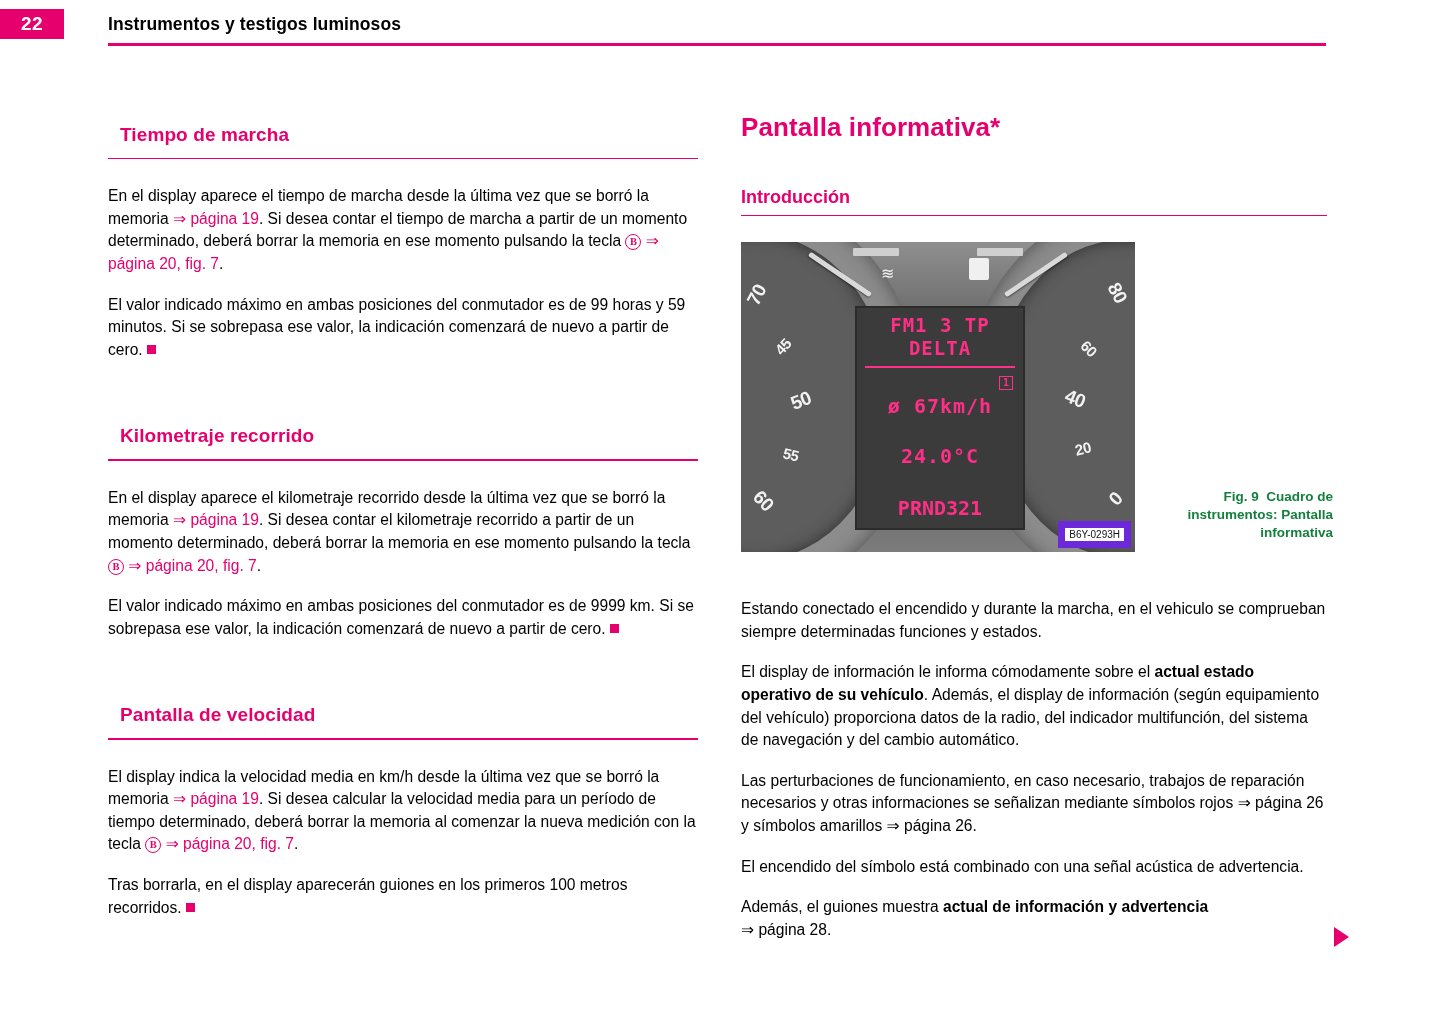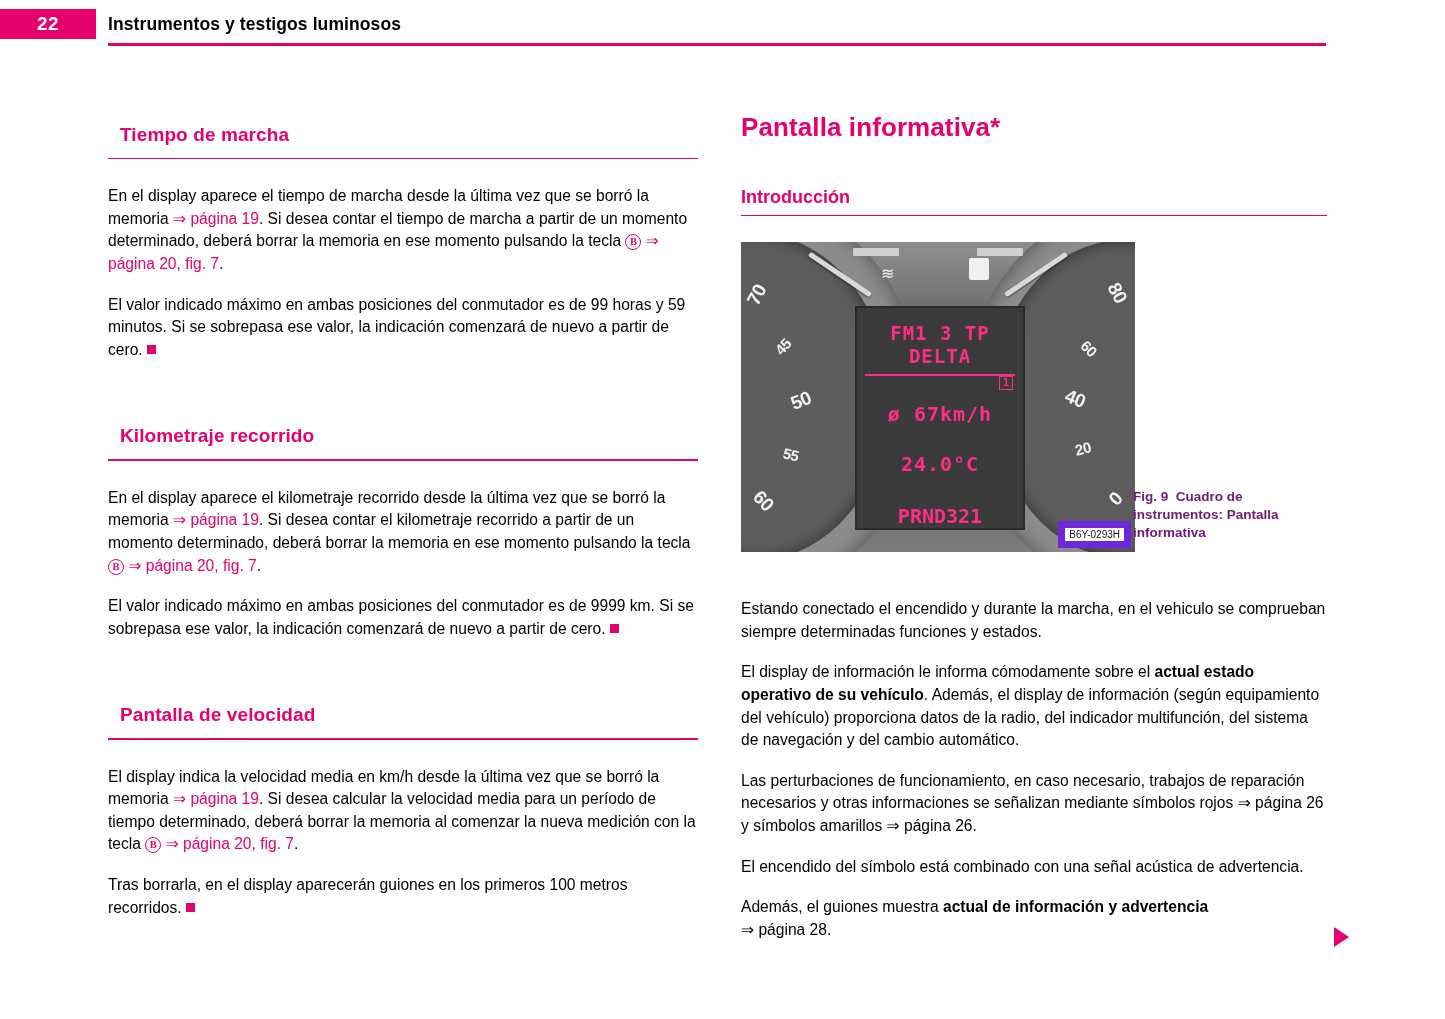--- a/index.html
+++ b/index.html
@@ -17,21 +17,21 @@
   
   .page-header {
     position: absolute;
     left: 0; top: 0;
     width: 1445px;
     height: 46px;
   }
   .page-num-box {
     position: absolute;
     left: 0; top: 9px;
-    width: 96px; height: 30px;
+    width: 64px; height: 30px;
     background: #e5006e;
     color: #ffffff;
     font-size: 19px;
     font-weight: bold;
     display: flex;
     align-items: center;
     justify-content: center;
     letter-spacing: 0.5px;
   }
   .header-title {
@@ -226,21 +226,21 @@
     border: 2px solid #2b2b2b;
     padding: 6px 8px;
   }
   .disp-line {
     color: #ff2e86;
     font-family: "DejaVu Sans Mono", monospace;
     font-weight: bold;
     letter-spacing: 1px;
     text-align: center;
   }
-  .disp-radio { font-size: 19px; line-height: 23px; margin-top: 8px; }
+  .disp-radio { font-size: 19px; line-height: 23px; margin-top: 0; }
   .disp-sep {
     height: 2px; background: #ff2e86;
     margin: 6px 0 0 0;
   }
   .disp-badge {
     position: absolute;
     right: 10px; top: 68px;
     width: 14px; height: 14px;
     border: 1.5px solid #ff2e86;
     color: #ff2e86;
@@ -260,27 +260,28 @@
     background: #ffffff;
     border: 7px solid #6d28d9;
     color: #111;
     font-size: 10px;
     padding: 1px 4px;
     font-family: "Liberation Sans", sans-serif;
   }
 
   .fig-caption {
     position: absolute;
-    left: 392px;
+    left: 412px;
     top: 246px;
     width: 180px;
     font-size: 13.5px;
     font-weight: bold;
     line-height: 18px;
-    color: #701a75;
+    color: #15803d;
+    text-align: right;
   }
 
   .next-arrow {
     position: absolute;
     right: 96px; bottom: 72px;
     width: 0; height: 0;
     border-left: 15px solid #e5006e;
     border-top: 10px solid transparent;
     border-bottom: 10px solid transparent;
   }

